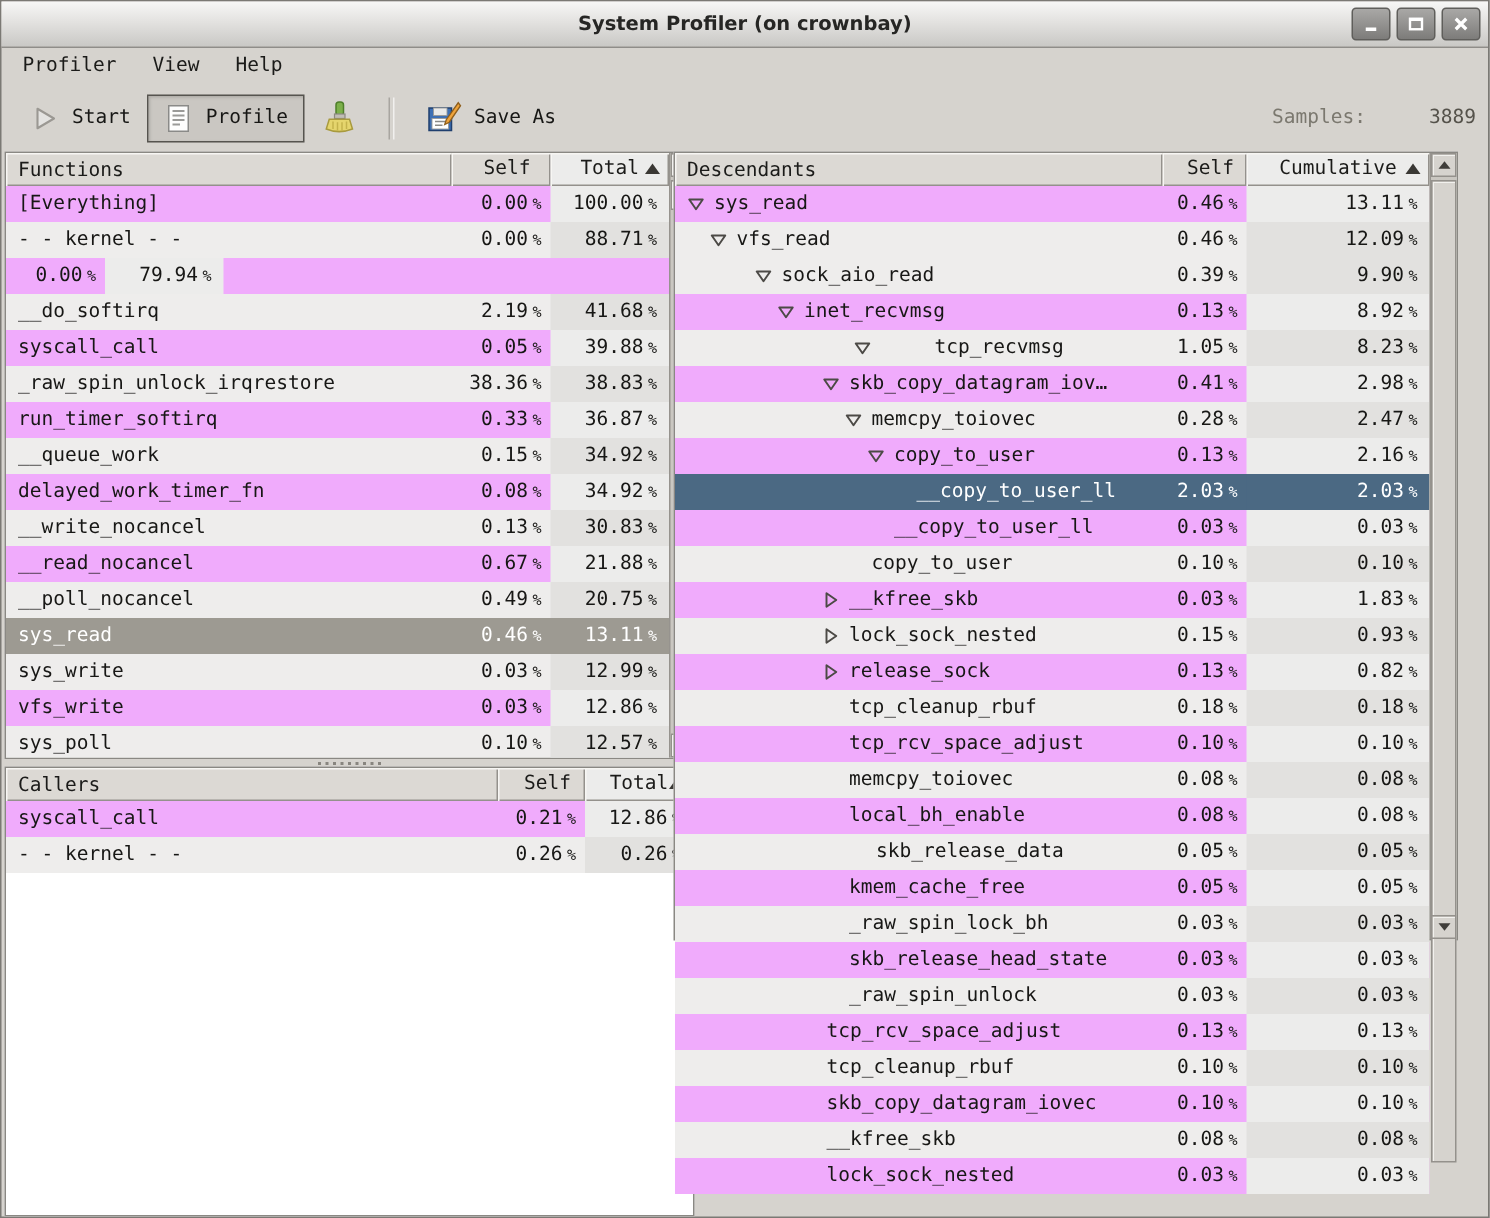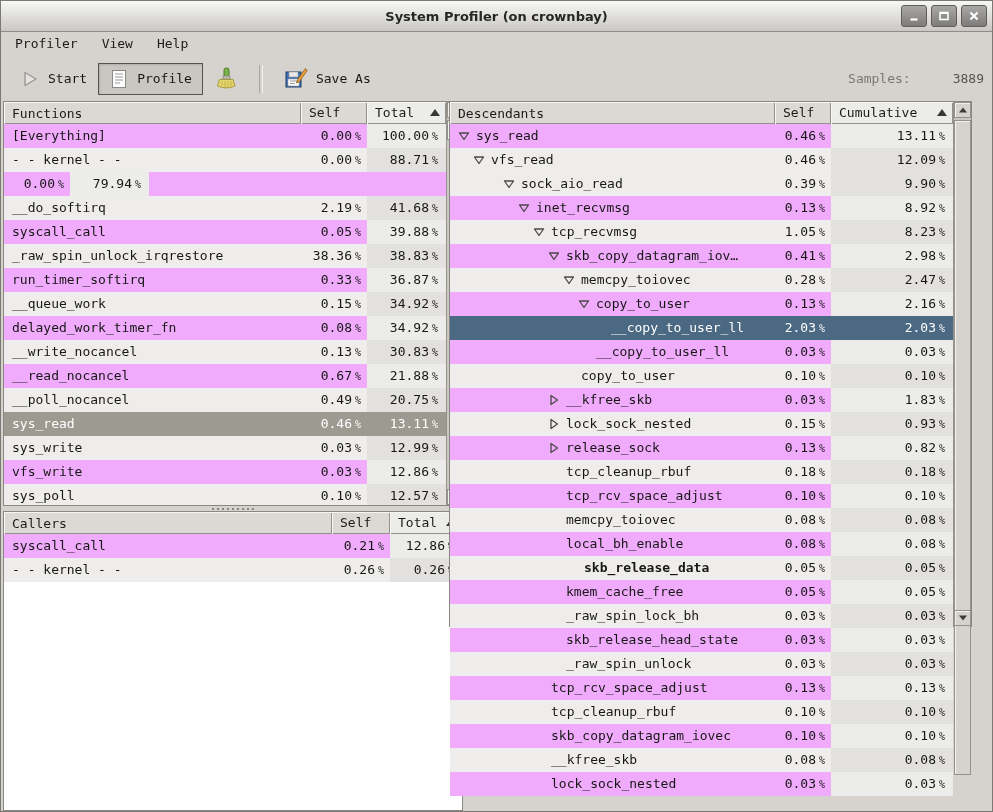--- a/index.html
+++ b/index.html
@@ -39,21 +39,21 @@
   
   .table{position:absolute;box-sizing:border-box;border:1px solid #8a8883;background:#fff;}
   .t-functions{left:2px;top:100px;width:460px;height:405px;}
   .t-callers{left:2px;top:510px;width:460px;height:300px;}
   .t-desc{left:448px;top:100px;width:523px;height:526px;}
   .thead{display:flex;height:22px;background:var(--header_bg,#dcd9d4);}
   .t-functions .thead,.t-functions .tbody{margin-right:16px;}
   .t-desc .thead,.t-desc .tbody{margin-right:18px;}
   .hcell{position:relative;box-sizing:border-box;height:22px;line-height:21px;font-size:13px;color:#1b1b19;
     padding-left:8px;background:var(--header_bg,#dcd9d4);
-    box-shadow:inset 1px 1px 0 #f7f6f3, inset -1px -1px 0 #94918c;overflow:hidden;white-space:nowrap;}
+    box-shadow:inset 1px 1px 0 #f7f6f3, inset -1px -1px 0 #94918c;overflow:hidden;white-space:nowrap;text-align:center;}
   .sort-arrow{position:absolute;right:6px;top:50%;margin-top:-4px;width:0;height:0;
     border-left:5px solid transparent;border-right:5px solid transparent;border-bottom:7px solid #3a3834;}
   .tbody{overflow:hidden;}
   .t-functions .tbody{height:381px;}
   .t-callers .tbody{height:276px;}
   .t-desc .tbody{height:686px;}
   .trow{display:flex;height:24px;background:#f0abfc;}
   .trow.alt{background:var(--row_alt,#eeedec);}
   .tcell{box-sizing:border-box;height:24px;line-height:24px;font-size:13px;color:#171715;
     overflow:hidden;white-space:nowrap;}
@@ -378,21 +378,21 @@
           <div class="tcell cname" style="padding-left: 68px;">
             <svg width="12" height="12" class="expander">
               <path d="M1.5 3 L10.5 3 L6 9.5 Z" fill="none" stroke="#4c4a46" stroke-width="1.3" stroke-linejoin="round"></path>
             </svg>
             <span>inet_recvmsg</span>
           </div>
           <div class="tcell num cself">0.13<span class="pct">%</span></div>
           <div class="tcell num ctotal">8.92<span class="pct">%</span></div>
         </div>
         <div class="trow alt">
-          <div class="tcell cname" style="padding-left: 83px;">
+          <div class="tcell cname" style="padding-left: 119px; gap: 36px;">
             <svg width="12" height="12" class="expander">
               <path d="M1.5 3 L10.5 3 L6 9.5 Z" fill="none" stroke="#4c4a46" stroke-width="1.3" stroke-linejoin="round"></path>
             </svg>
             <span>tcp_recvmsg</span>
           </div>
           <div class="tcell num cself">1.05<span class="pct">%</span></div>
           <div class="tcell num ctotal">8.23<span class="pct">%</span></div>
         </div>
         <div class="trow">
           <div class="tcell cname" style="padding-left: 98px;">
@@ -504,21 +504,21 @@
         </div>
         <div class="trow">
           <div class="tcell cname" style="padding-left: 98px;">
             <span class="exp-slot"></span>
             <span>local_bh_enable</span>
           </div>
           <div class="tcell num cself">0.08<span class="pct">%</span></div>
           <div class="tcell num ctotal">0.08<span class="pct">%</span></div>
         </div>
         <div class="trow alt">
-          <div class="tcell cname" style="padding-left: 116px; font-weight: bold;">
+          <div class="tcell cname" style="padding-left: 116px;">
             <span class="exp-slot"></span>
             <span>skb_release_data</span>
           </div>
           <div class="tcell num cself">0.05<span class="pct">%</span></div>
           <div class="tcell num ctotal">0.05<span class="pct">%</span></div>
         </div>
         <div class="trow">
           <div class="tcell cname" style="padding-left: 98px;">
             <span class="exp-slot"></span>
             <span>kmem_cache_free</span>

